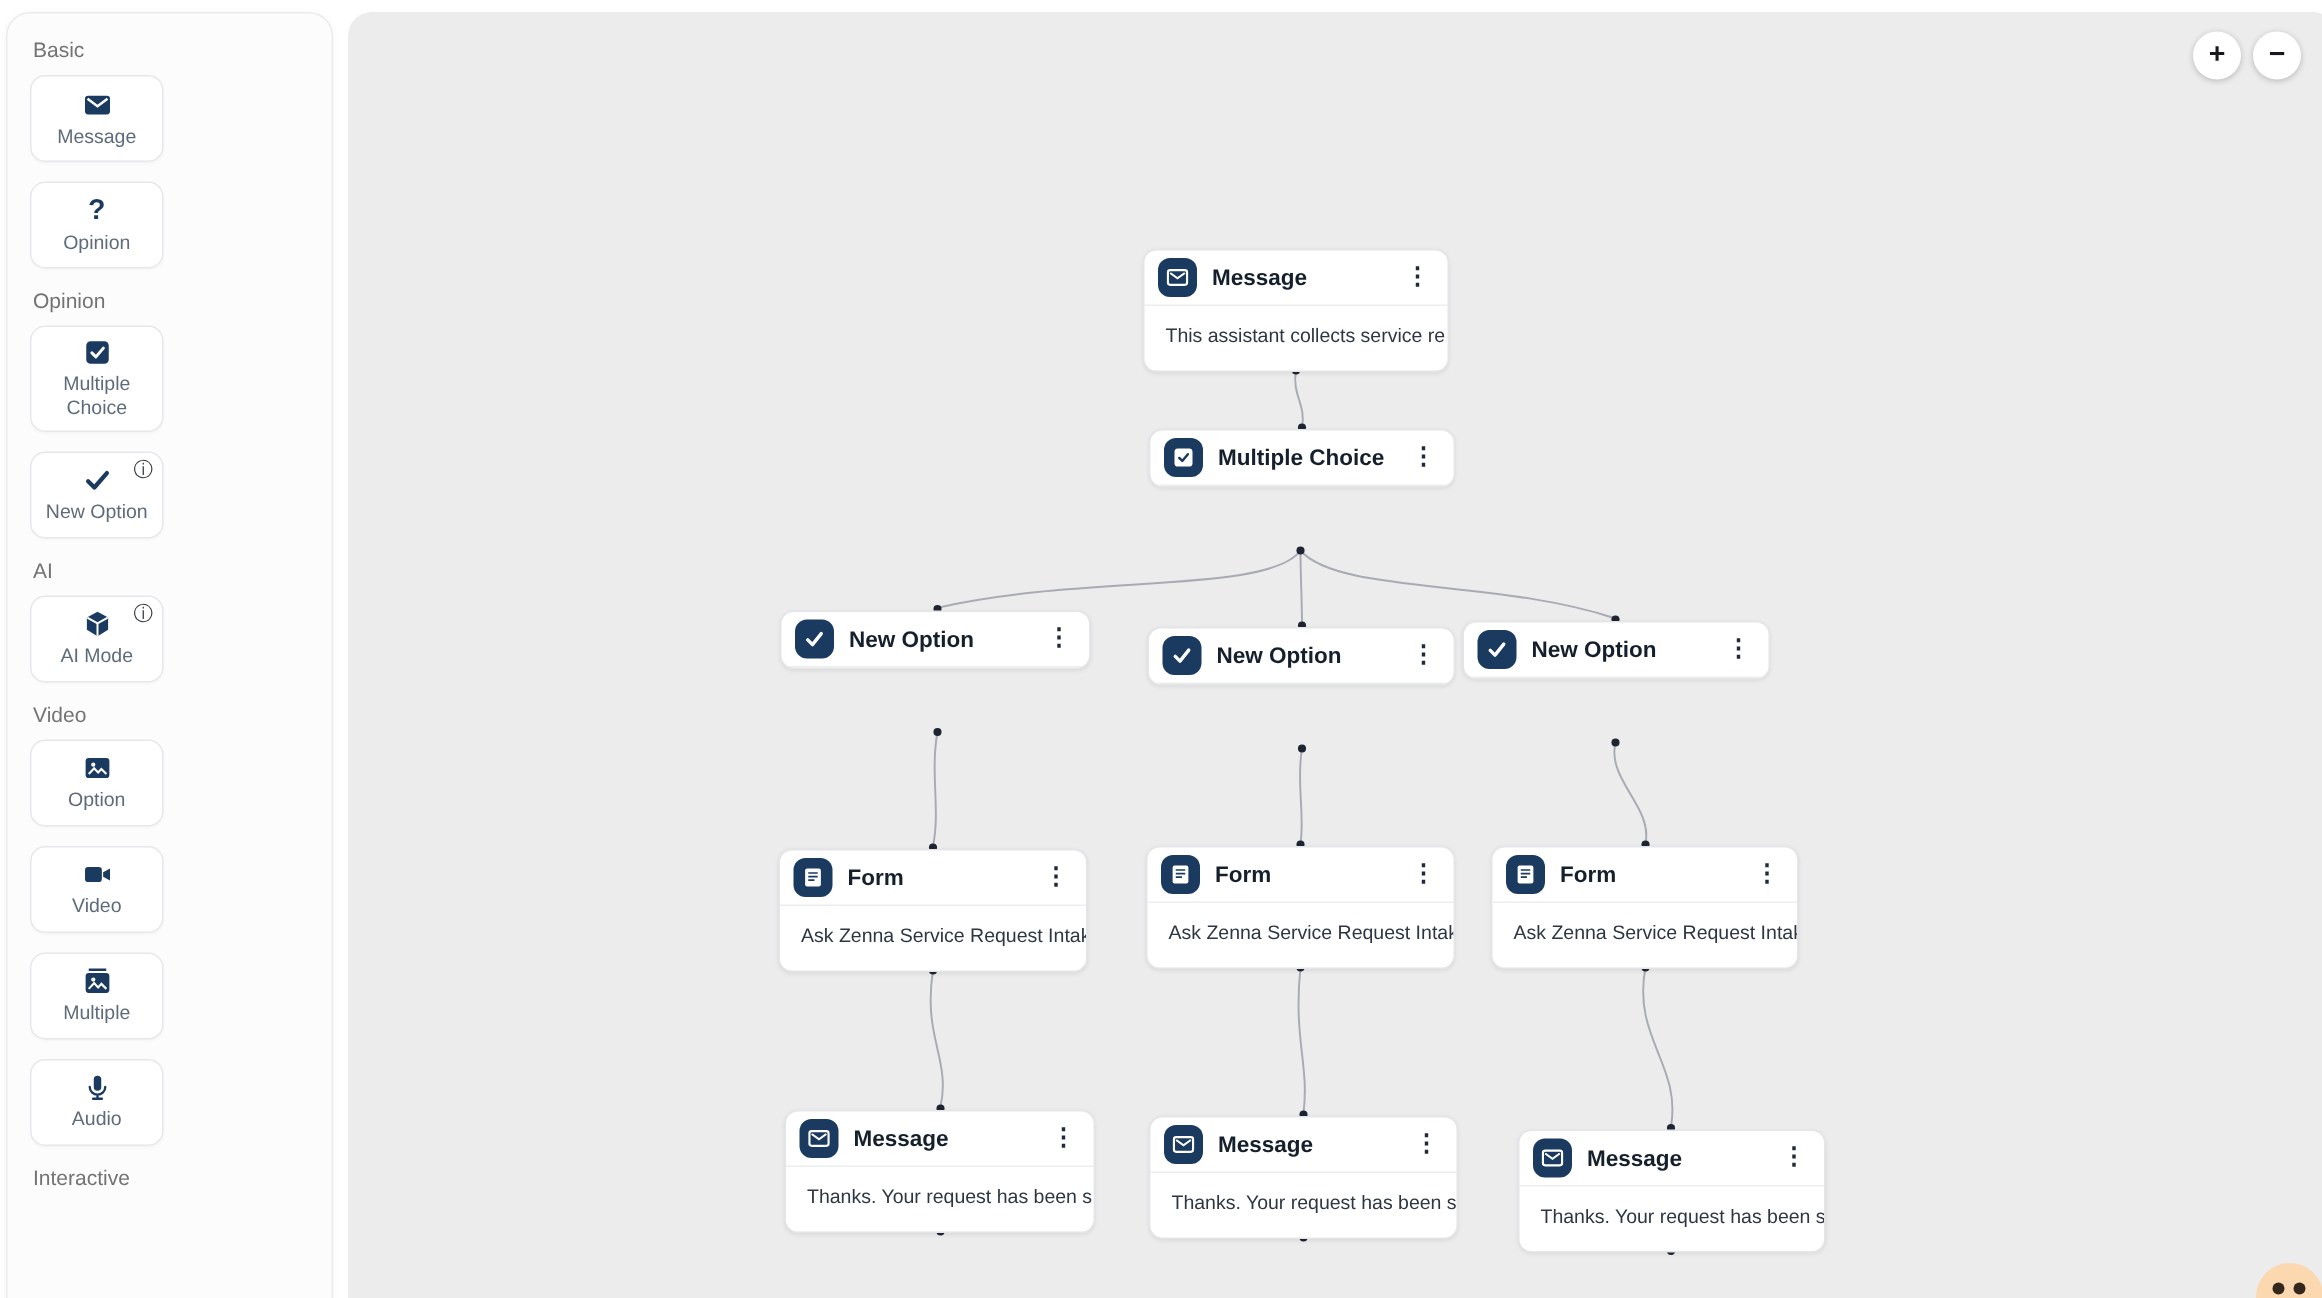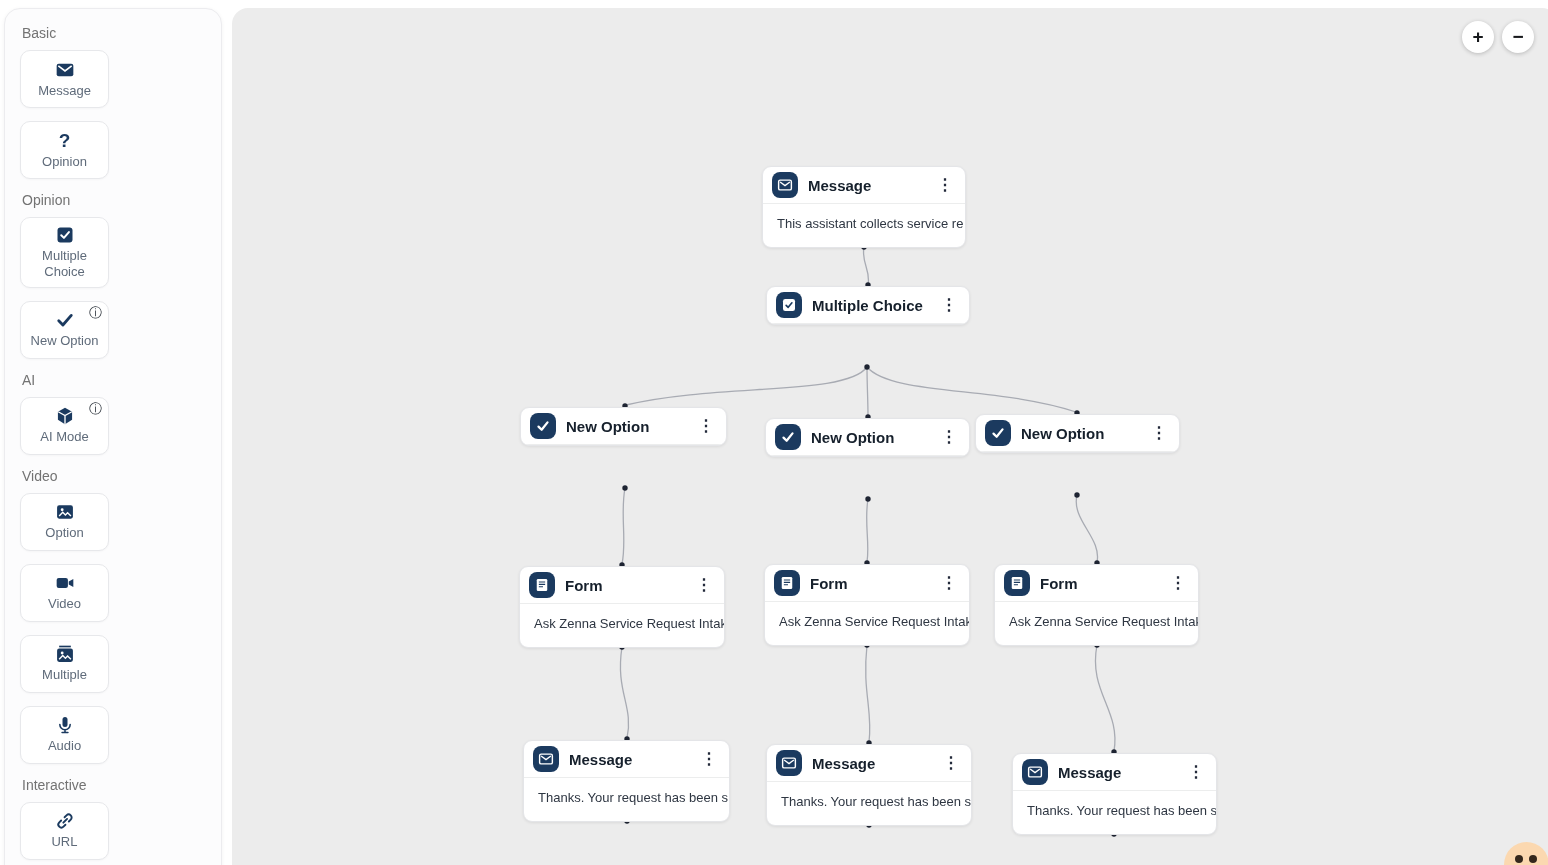--- a/index.html
+++ b/index.html
@@ -152,35 +152,20 @@
           <svg width="20" height="20" viewBox="0 0 24 24">
             <rect x="9" y="2.5" width="6" height="12" rx="3" fill="currentColor"></rect>
             <path d="M5.8 11.5a6.2 6.2 0 0012.4 0M12 17.7V21M8.5 21h7" fill="none" stroke="currentColor" stroke-width="1.9" stroke-linecap="round"></path>
           </svg>
         </span>
       <span class="t-label">Audio</span>
     </div>
   </div>
 
   <div class="section-header">Interactive</div>
-  <div class="card-grid">
-    <div class="tool-card">
-      <span class="t-icon">
-          <svg width="20" height="20" viewBox="0 0 24 24">
-            <g fill="none" stroke="currentColor" stroke-width="2.3" stroke-linecap="round">
-              <path d="M10 14l4.5-4.5"></path>
-              <path d="M12.5 16.5l-2.3 2.3a3.6 3.6 0 01-5.1-5.1l2.3-2.3"></path>
-              <path d="M11.5 7.5l2.3-2.3a3.6 3.6 0 015.1 5.1l-2.3 2.3"></path>
-            </g>
-          </svg>
-        </span>
-      <span class="t-label">URL</span>
-    </div>
-
-  </div>
 
 </aside>
 
 <main class="canvas"></main>
 
 <svg class="edges-layer" width="1548" height="865" viewBox="0 0 1548 865">
   <g fill="none" stroke="#a8abb3" stroke-width="1.3">
     <path d="M864,247 C861,263 871,270 868,285"></path>
     <path d="M867,367 C846,396 720,383 626,405"></path>
     <path d="M867,367 C867,385 868,400 868,416"></path>

